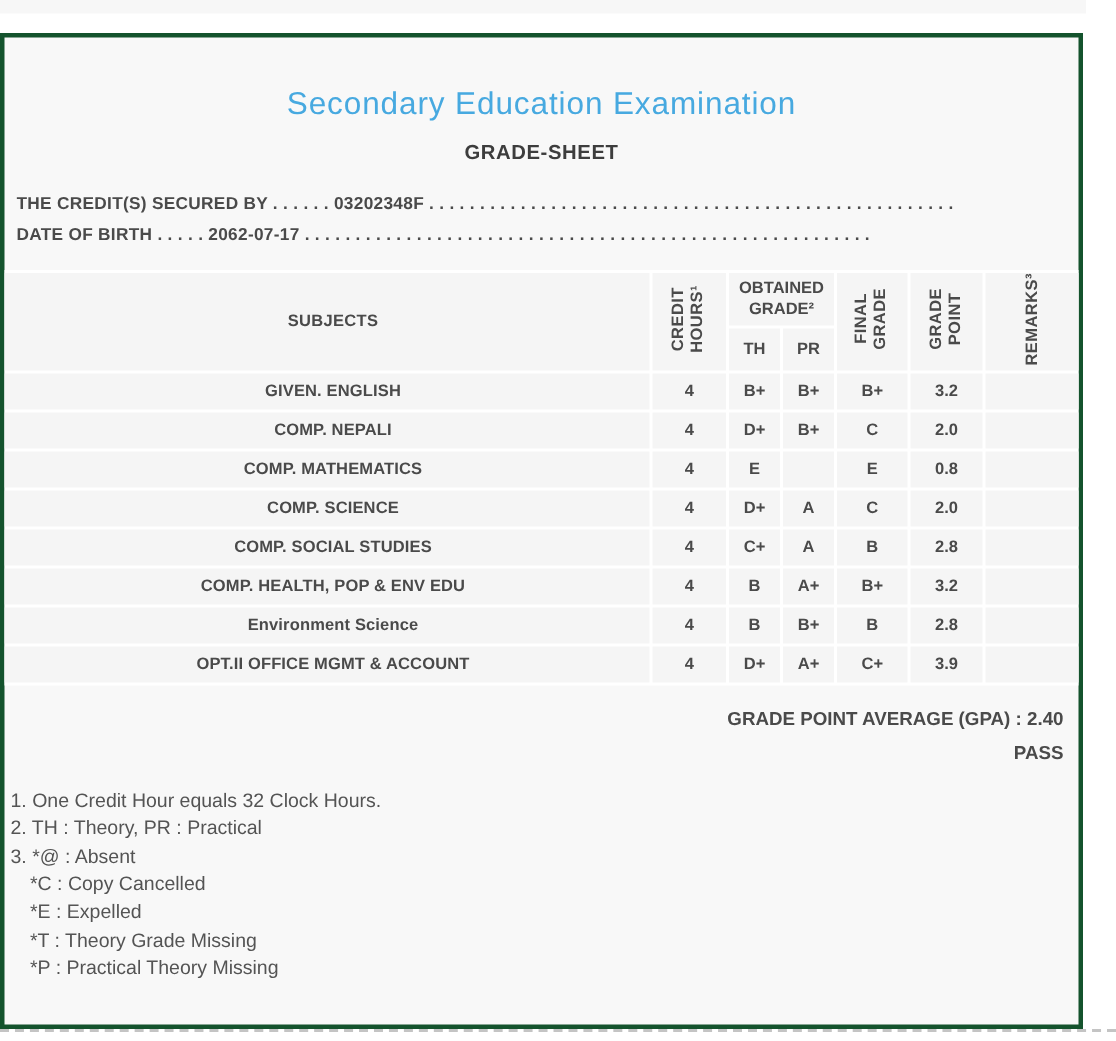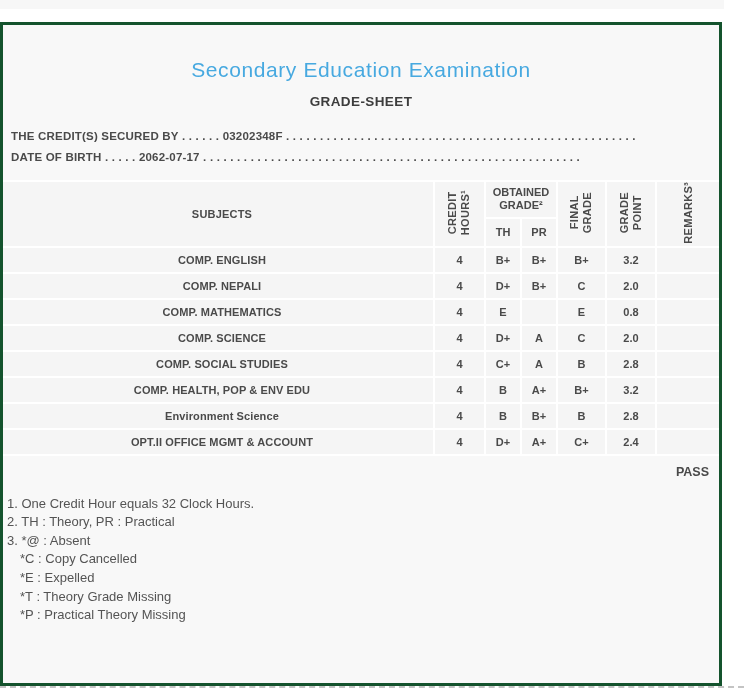--- a/index.html
+++ b/index.html
@@ -167,21 +167,21 @@
 POINT</span></th>
           <th class="vert" rowspan="2"><span class="vtext">REMARKS³</span></th>
         </tr>
         <tr>
           <th class="sub-head">TH</th>
           <th class="sub-head">PR</th>
         </tr>
       </thead>
       <tbody>
           <tr>
-    <td class="cell subject-cell">COMP. ENGLISH</td>
+    <td class="cell subject-cell">GIVEN. ENGLISH</td>
     <td class="cell">4</td>
     <td class="cell">B+</td>
     <td class="cell">B+</td>
     <td class="cell">B+</td>
     <td class="cell">3.2</td>
     <td class="cell"></td>
   </tr>
           <tr>
     <td class="cell subject-cell">COMP. NEPALI</td>
     <td class="cell">4</td>
@@ -235,27 +235,28 @@
     <td class="cell">B</td>
     <td class="cell">2.8</td>
     <td class="cell"></td>
   </tr>
           <tr>
     <td class="cell subject-cell">OPT.II OFFICE MGMT &amp; ACCOUNT</td>
     <td class="cell">4</td>
     <td class="cell">D+</td>
     <td class="cell">A+</td>
     <td class="cell">C+</td>
-    <td class="cell">2.4</td>
+    <td class="cell">3.9</td>
     <td class="cell"></td>
   </tr>
         </tbody>
     </table>
   </div>
 
+  <div class="summary-line gpa-line">GRADE POINT AVERAGE (GPA) : 2.40</div>
   <div class="summary-line pass-line">PASS</div>
 
   <div class="footnotes">
       <div class="fn-line">1. One Credit Hour equals 32 Clock Hours.</div>
       <div class="fn-line">2. TH : Theory, PR : Practical</div>
       <div class="fn-line">3. *@ : Absent</div>
       <div class="fn-line indent">*C : Copy Cancelled</div>
       <div class="fn-line indent">*E : Expelled</div>
       <div class="fn-line indent">*T : Theory Grade Missing</div>
       <div class="fn-line indent">*P : Practical Theory Missing</div>

